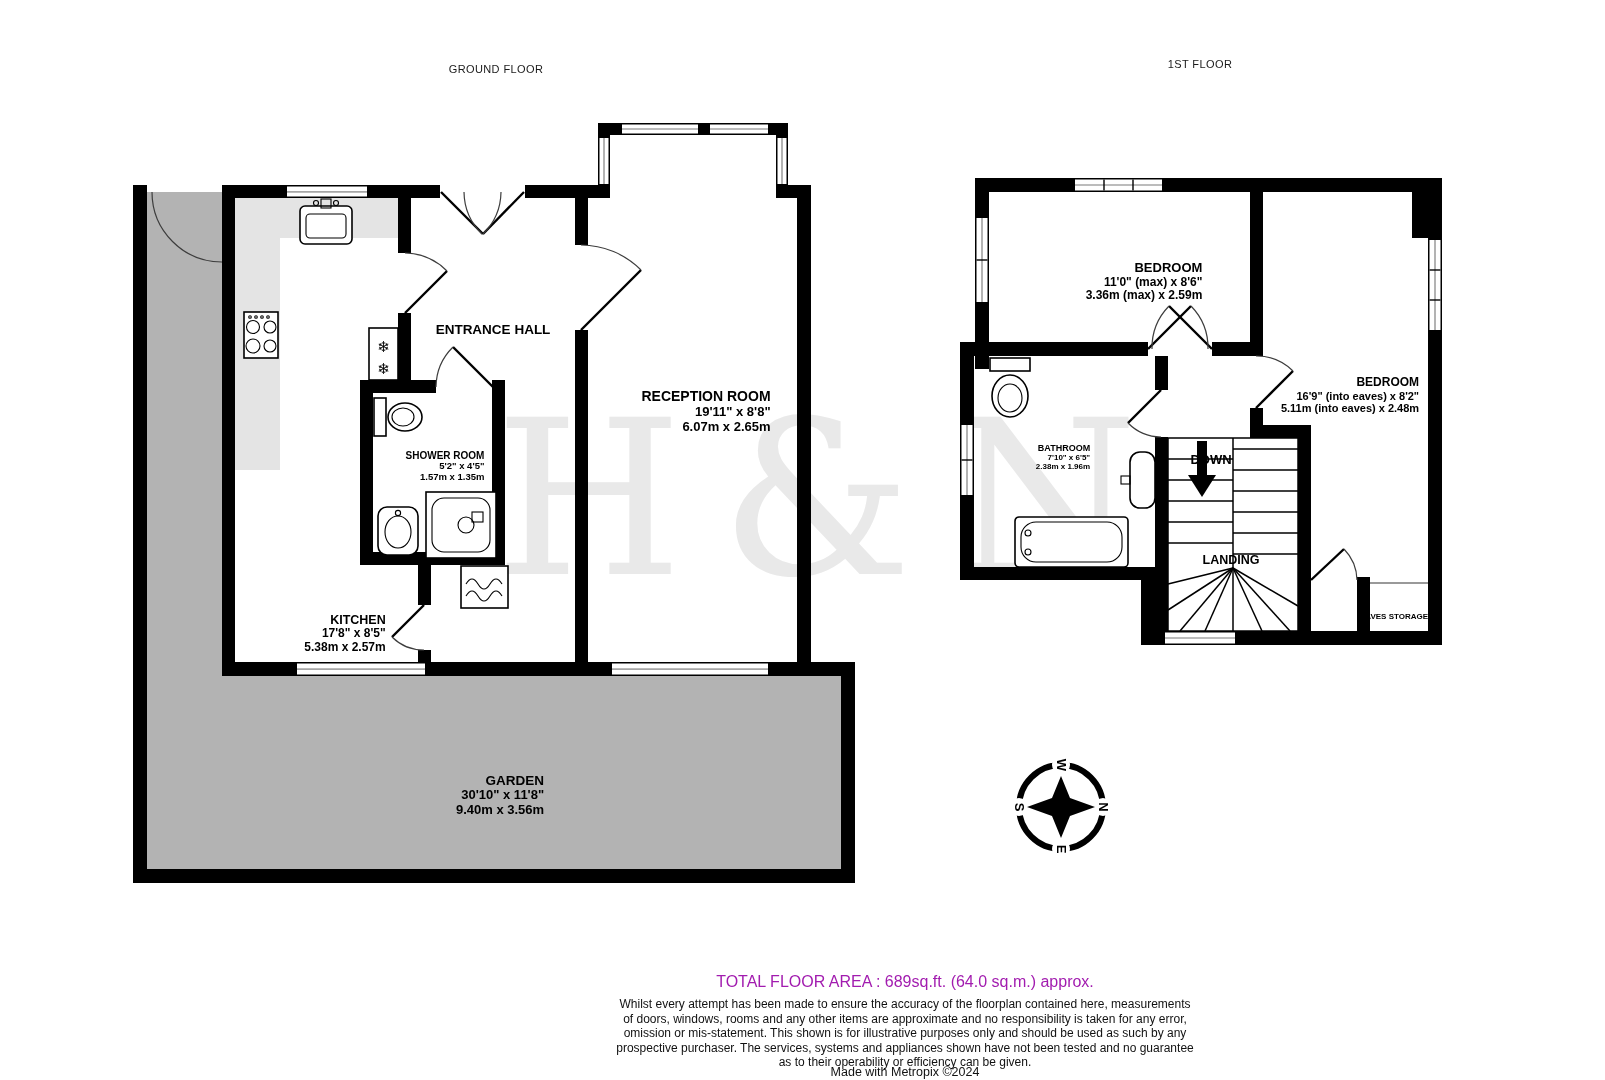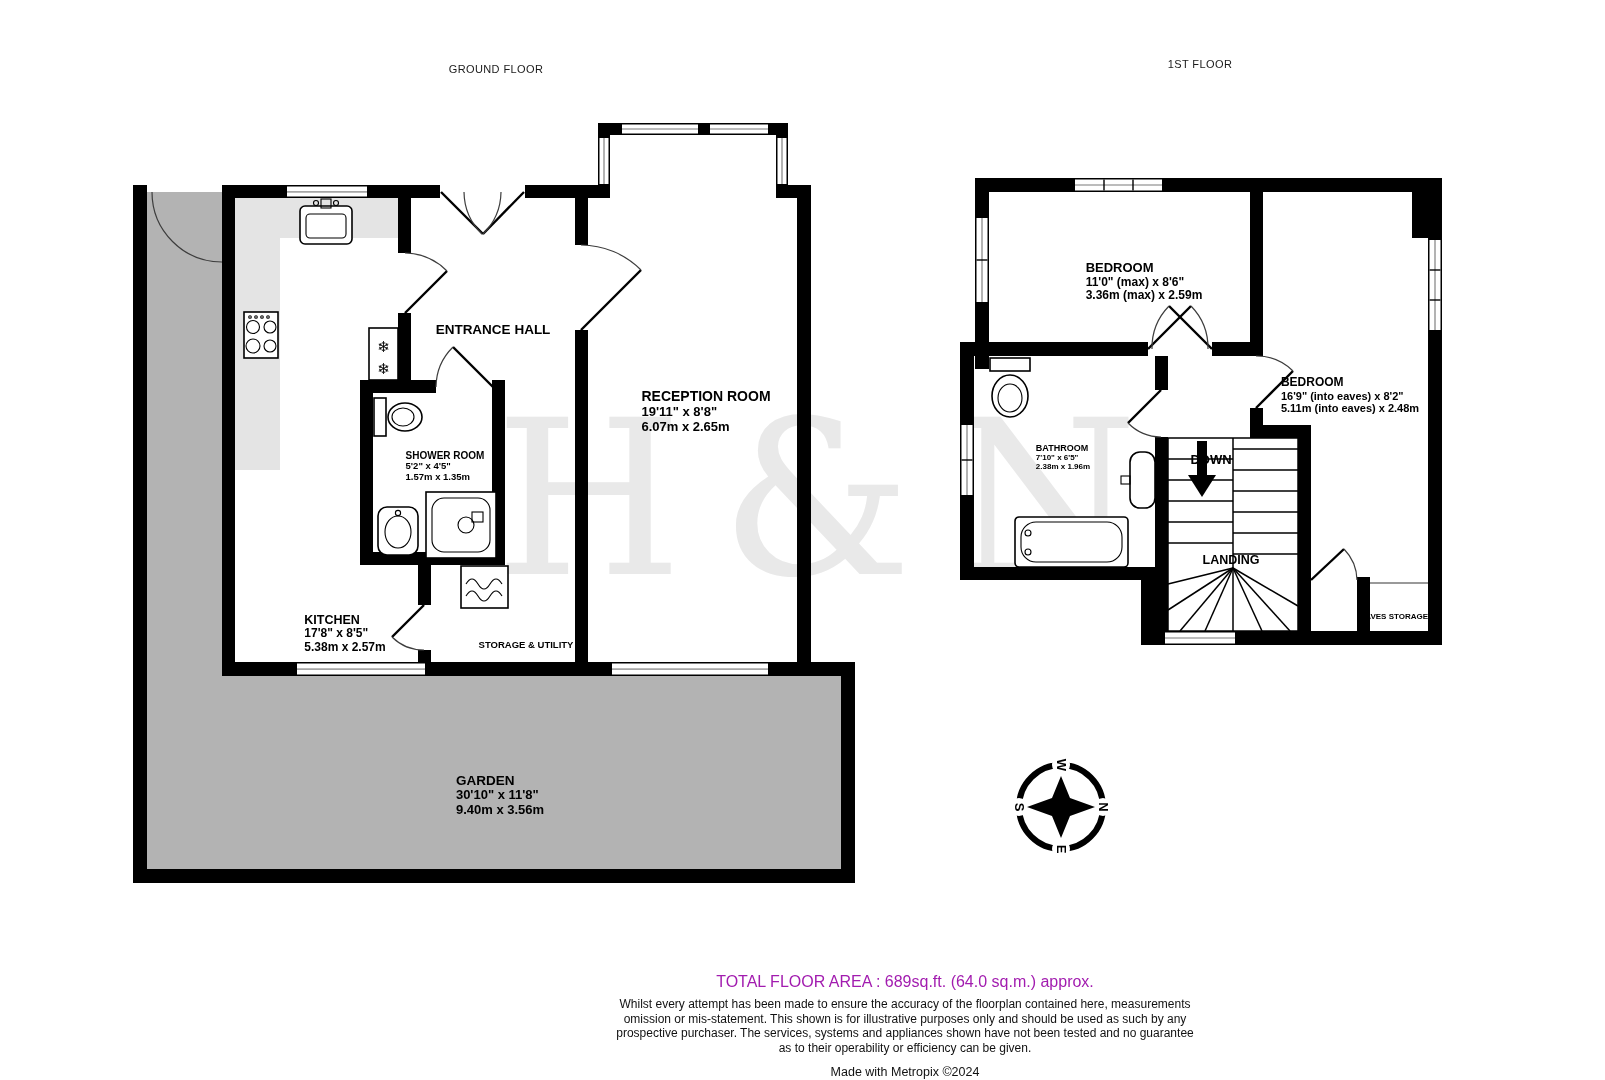--- a/index.html
+++ b/index.html
@@ -2,21 +2,21 @@
 <html><head>
 <meta charset="utf-8">
 <style>
   html,body{margin:0;padding:0;background:#fff;}
   #stage{position:relative;width:1605px;height:1080px;background:#fff;overflow:hidden;
          font-family:"Liberation Sans", sans-serif;}
   #watermark{position:absolute;left:495px;top:392px;z-index:1;
       font-family:"DejaVu Serif", serif;font-size:215px;line-height:1;
       letter-spacing:38px;color:#e9e9e9;white-space:nowrap;}
   #plan{position:absolute;left:0;top:0;z-index:2;}
-  .lbl{position:absolute;z-index:3;text-align:left;color:#000;font-weight:bold;
+  .lbl{position:absolute;z-index:3;text-align:right;color:#000;font-weight:bold;
        transform:translateX(-50%);line-height:1.13;white-space:nowrap;}
   .title{position:absolute;z-index:3;transform:translateX(-50%);font-weight:400;
        font-size:11px;letter-spacing:.4px;color:#1a1a1a;white-space:nowrap;}
   
   .wall{fill:#000;}
   .win{fill:#fff;}
   .wline{stroke:#a6a6a6;stroke-width:1.7;fill:none;}
   .wdiv{stroke:#000;stroke-width:1.4;}
   .fix{fill:#fff;stroke:#000;stroke-width:1.6;}
   .fix2{fill:none;stroke:#000;stroke-width:1.1;}
@@ -25,21 +25,21 @@
   .tread{stroke:#000;stroke-width:1.5;}
   .gline{stroke:#999;stroke-width:2;}
   
   .lbl-kitchen{left:345px;top:613px;font-size:12.5px;}
   .lbl-kitchen .l2,.lbl-kitchen .l3{font-size:12px;}
   .lbl-shower{left:445px;top:450px;font-size:10px;}
   .lbl-shower .l2,.lbl-shower .l3{font-size:9.5px;}
   .lbl-entrance{left:493px;top:322px;font-size:13.5px;}
   .lbl-reception{left:706px;top:389px;font-size:14px;}
   .lbl-reception .l2,.lbl-reception .l3{font-size:13px;}
-  .lbl-storage{left:526px;top:640px;font-size:9.5px;}
+  .lbl-storage{left:526px;top:660px;font-size:9.5px;}
   .lbl-garden{left:500px;top:773px;font-size:13.5px;}
   .lbl-garden .l2,.lbl-garden .l3{font-size:13px;}
   .lbl-bed1{left:1144px;top:261px;font-size:13px;}
   .lbl-bed1 .l2,.lbl-bed1 .l3{font-size:12px;}
   .lbl-bed2{left:1350px;top:376px;font-size:12px;}
   .lbl-bed2 .l2,.lbl-bed2 .l3{font-size:11px;}
   .lbl-bath{left:1063px;top:443px;font-size:9px;}
   .lbl-bath .l2,.lbl-bath .l3{font-size:8px;}
   .lbl-down{left:1211px;top:407px;font-size:13px;margin-top:46px;}
   .lbl-landing{left:1231px;top:553px;font-size:12.5px;}
@@ -338,19 +338,20 @@
     <div class="l2">7'10" x 6'5"</div>
     <div class="l3">2.38m x 1.96m</div>
   </div>
   <div class="lbl lbl-down">DOWN</div>
   <div class="lbl lbl-landing">LANDING</div>
   <div class="lbl lbl-eaves">EAVES STORAGE</div>
 
   <div class="footer-total">TOTAL FLOOR AREA : 689sq.ft. (64.0 sq.m.) approx.</div>
   <div class="footer-disc">
     <div>Whilst every attempt has been made to ensure the accuracy of the floorplan contained here, measurements</div>
+    <div>of doors, windows, rooms and any other items are approximate and no responsibility is taken for any error,</div>
     <div>omission or mis-statement. This shown is for illustrative purposes only and should be used as such by any</div>
     <div>prospective purchaser. The services, systems and appliances shown have not been tested and no guarantee</div>
     <div>as to their operability or efficiency can be given.</div>
   </div>
   <div class="footer-credit">Made with Metropix ©2024</div>
 
 </div>
 
 </body></html>

